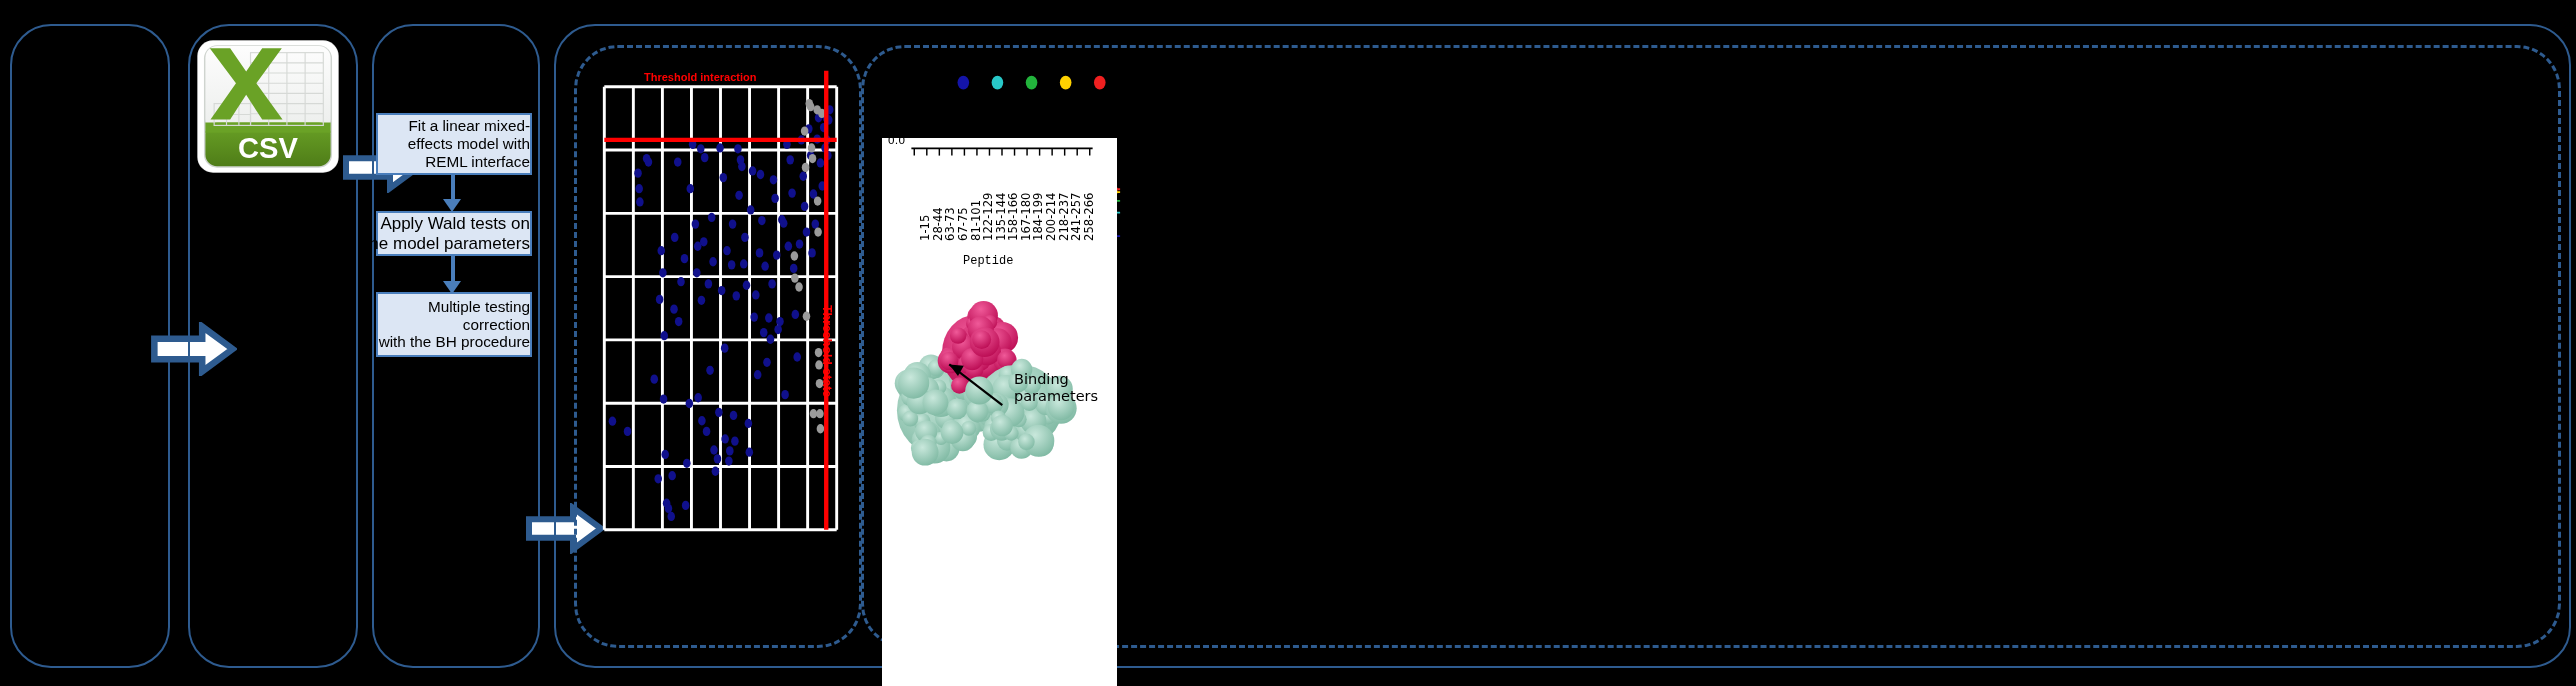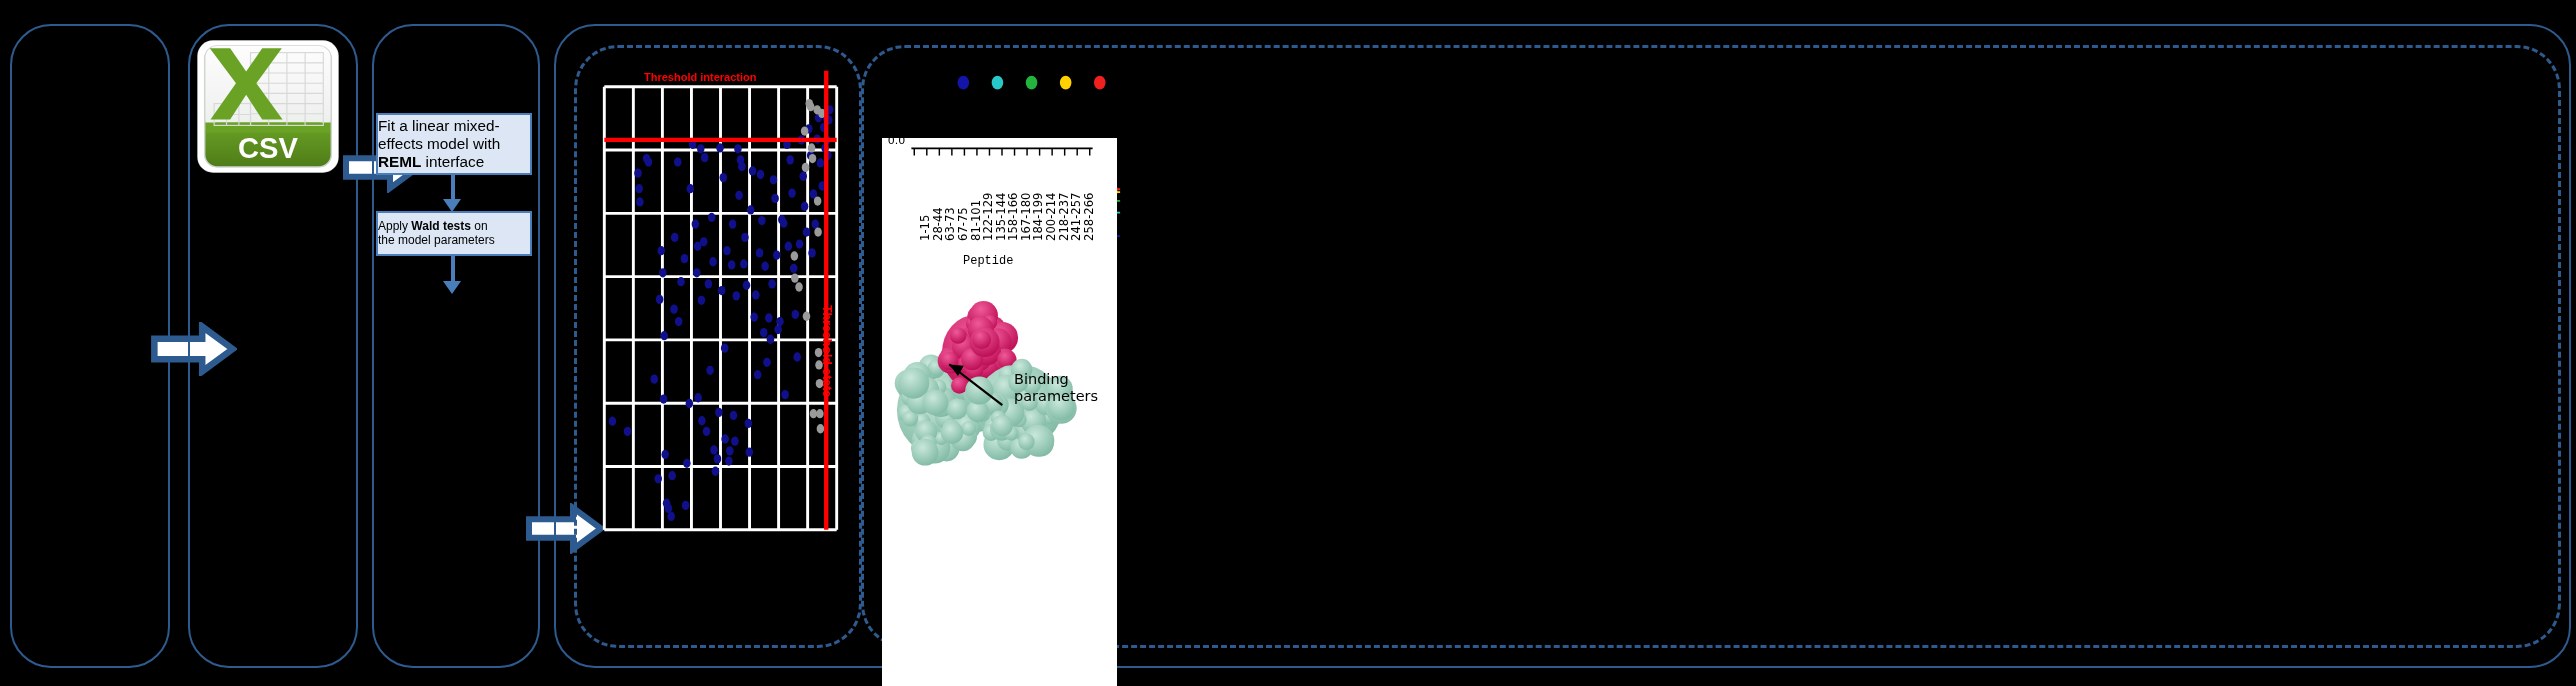--- a/index.html
+++ b/index.html
@@ -10,24 +10,24 @@
   
   .panel{position:absolute;border:2.9px solid #2e5b8f;border-radius:41px;background:transparent;}
   .panel.dashed{border-style:dashed;border-width:3.6px;border-radius:44px;}
 
   
   .arrow{position:absolute;}
 
   
   .pbox{position:absolute;background:#dce6f4;border:2.2px solid #4a7ebb;
         box-sizing:border-box;display:flex;flex-direction:column;
-        align-items:flex-start;justify-content:center;
+        align-items:flex-end;justify-content:center;
         color:#000;text-align:center;line-height:1.16;}
   .pbox .ln{display:block;white-space:nowrap;}
-  .pbox b{font-weight:bold;}
+  .pbox b{font-weight:normal;}
   .vconn{position:absolute;background:#4a7ebb;width:3.6px;}
   .vtri{position:absolute;width:0;height:0;border-left:9.4px solid transparent;
         border-right:9.4px solid transparent;border-top:13px solid #4a7ebb;}
 
   
   .csvwrap{position:absolute;background:#fff;box-shadow:0 0 0 0.7px #e8e8e8;border-radius:15px;}
   
   .whitepane{position:absolute;background:#fff;overflow:hidden;}
 
   .redlabel{position:absolute;color:#ff0000;font-weight:bold;white-space:nowrap;}
@@ -102,31 +102,42 @@
     <span class="ln">
       <span>effects model with</span>
     </span>
     <span class="ln">
       <b>REML</b><span> interface</span>
     </span>
   </div>
   <div class="vconn" style="left:451px;top:174px;height:28px;"></div>
   <div class="vtri" style="left:443px;top:199px;"></div>
 
-  <div class="pbox" style="left:376px;top:211px;width:156px;height:45px;font-size:12px;">
+  <div class="pbox" style="left:376px;top:211px;width:156px;height:45px;font-size:17px;">
     <span class="ln">
       <span>Apply </span><b>Wald tests</b><span> on</span>
     </span>
     <span class="ln">
       <span>the model parameters</span>
     </span>
   </div>
   <div class="vconn" style="left:451px;top:256px;height:28px;"></div>
   <div class="vtri" style="left:443px;top:281px;"></div>
 
+  <div class="pbox" style="left:376px;top:292px;width:156px;height:65px;font-size:15.3px;">
+    <span class="ln">
+      <span>Multiple testing</span>
+    </span>
+    <span class="ln">
+      <span>correction</span>
+    </span>
+    <span class="ln">
+      <span>with the </span><b>BH</b><span> procedure</span>
+    </span>
+  </div>
 
   <svg class="arrow" style="left:525px;top:503px;width:80px;height:51px;" viewBox="0 0 120 74">
     <polygon points="6,23 72,23 72,6 114,37 72,68 72,51 6,51" fill="#ffffff" stroke="#2e5b8f" stroke-width="9" stroke-linejoin="miter"></polygon>
   </svg>
 
   <div class="panel" style="left:554px;top:24px;width:2013px;height:640px;"></div>
 
   <div class="panel dashed" style="left:574px;top:45px;width:282px;height:597px;"></div>
 
   <div style="position:absolute;left:597px;top:65px;width:247px;height:472px;">

